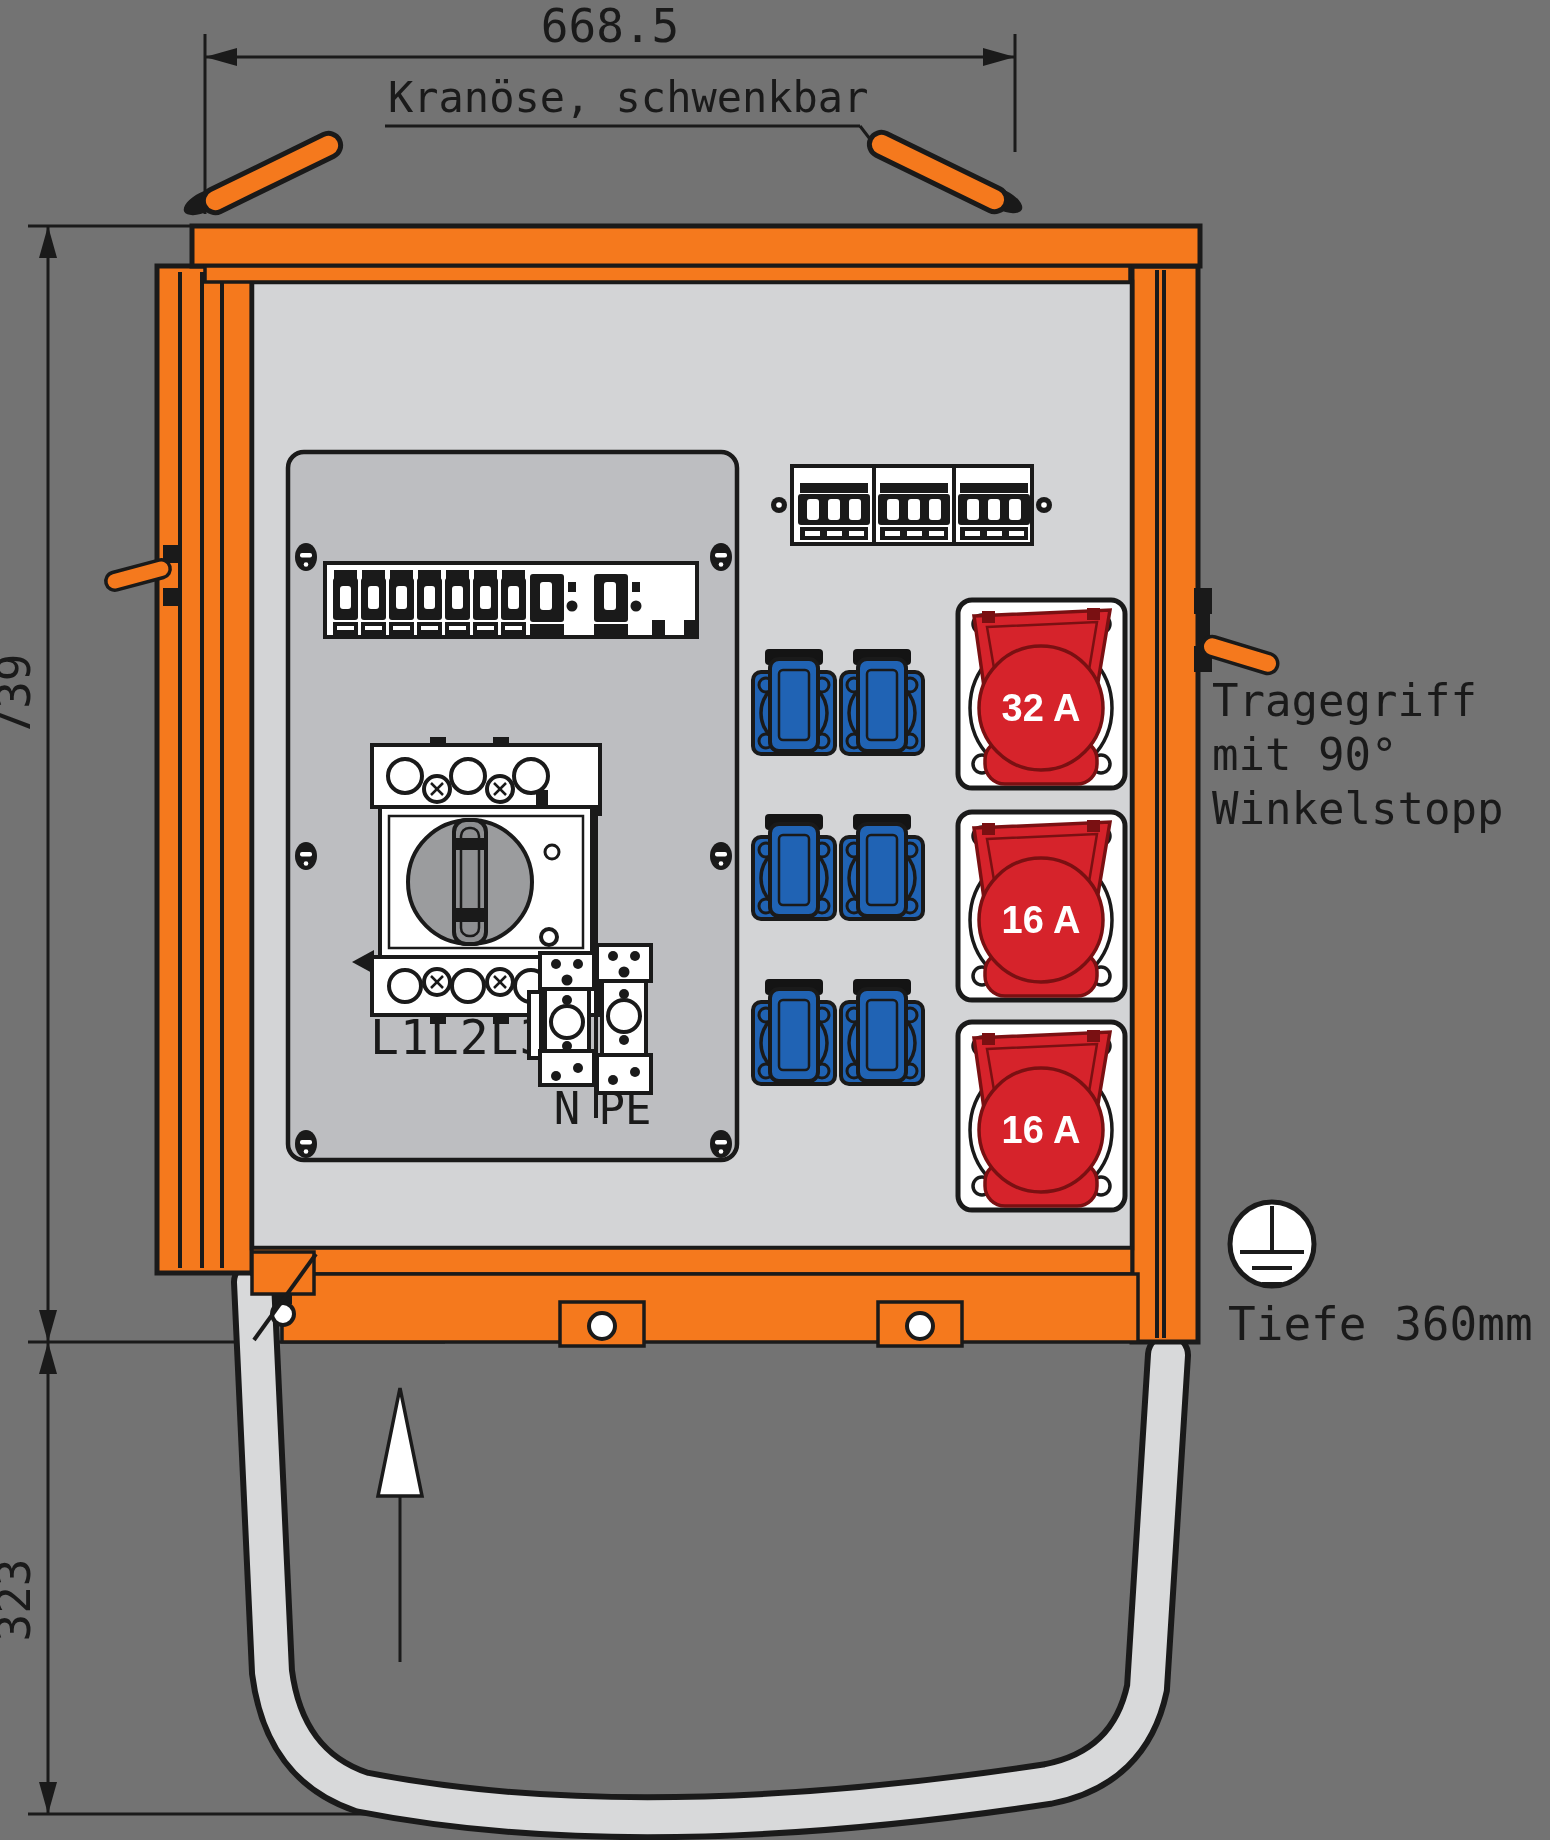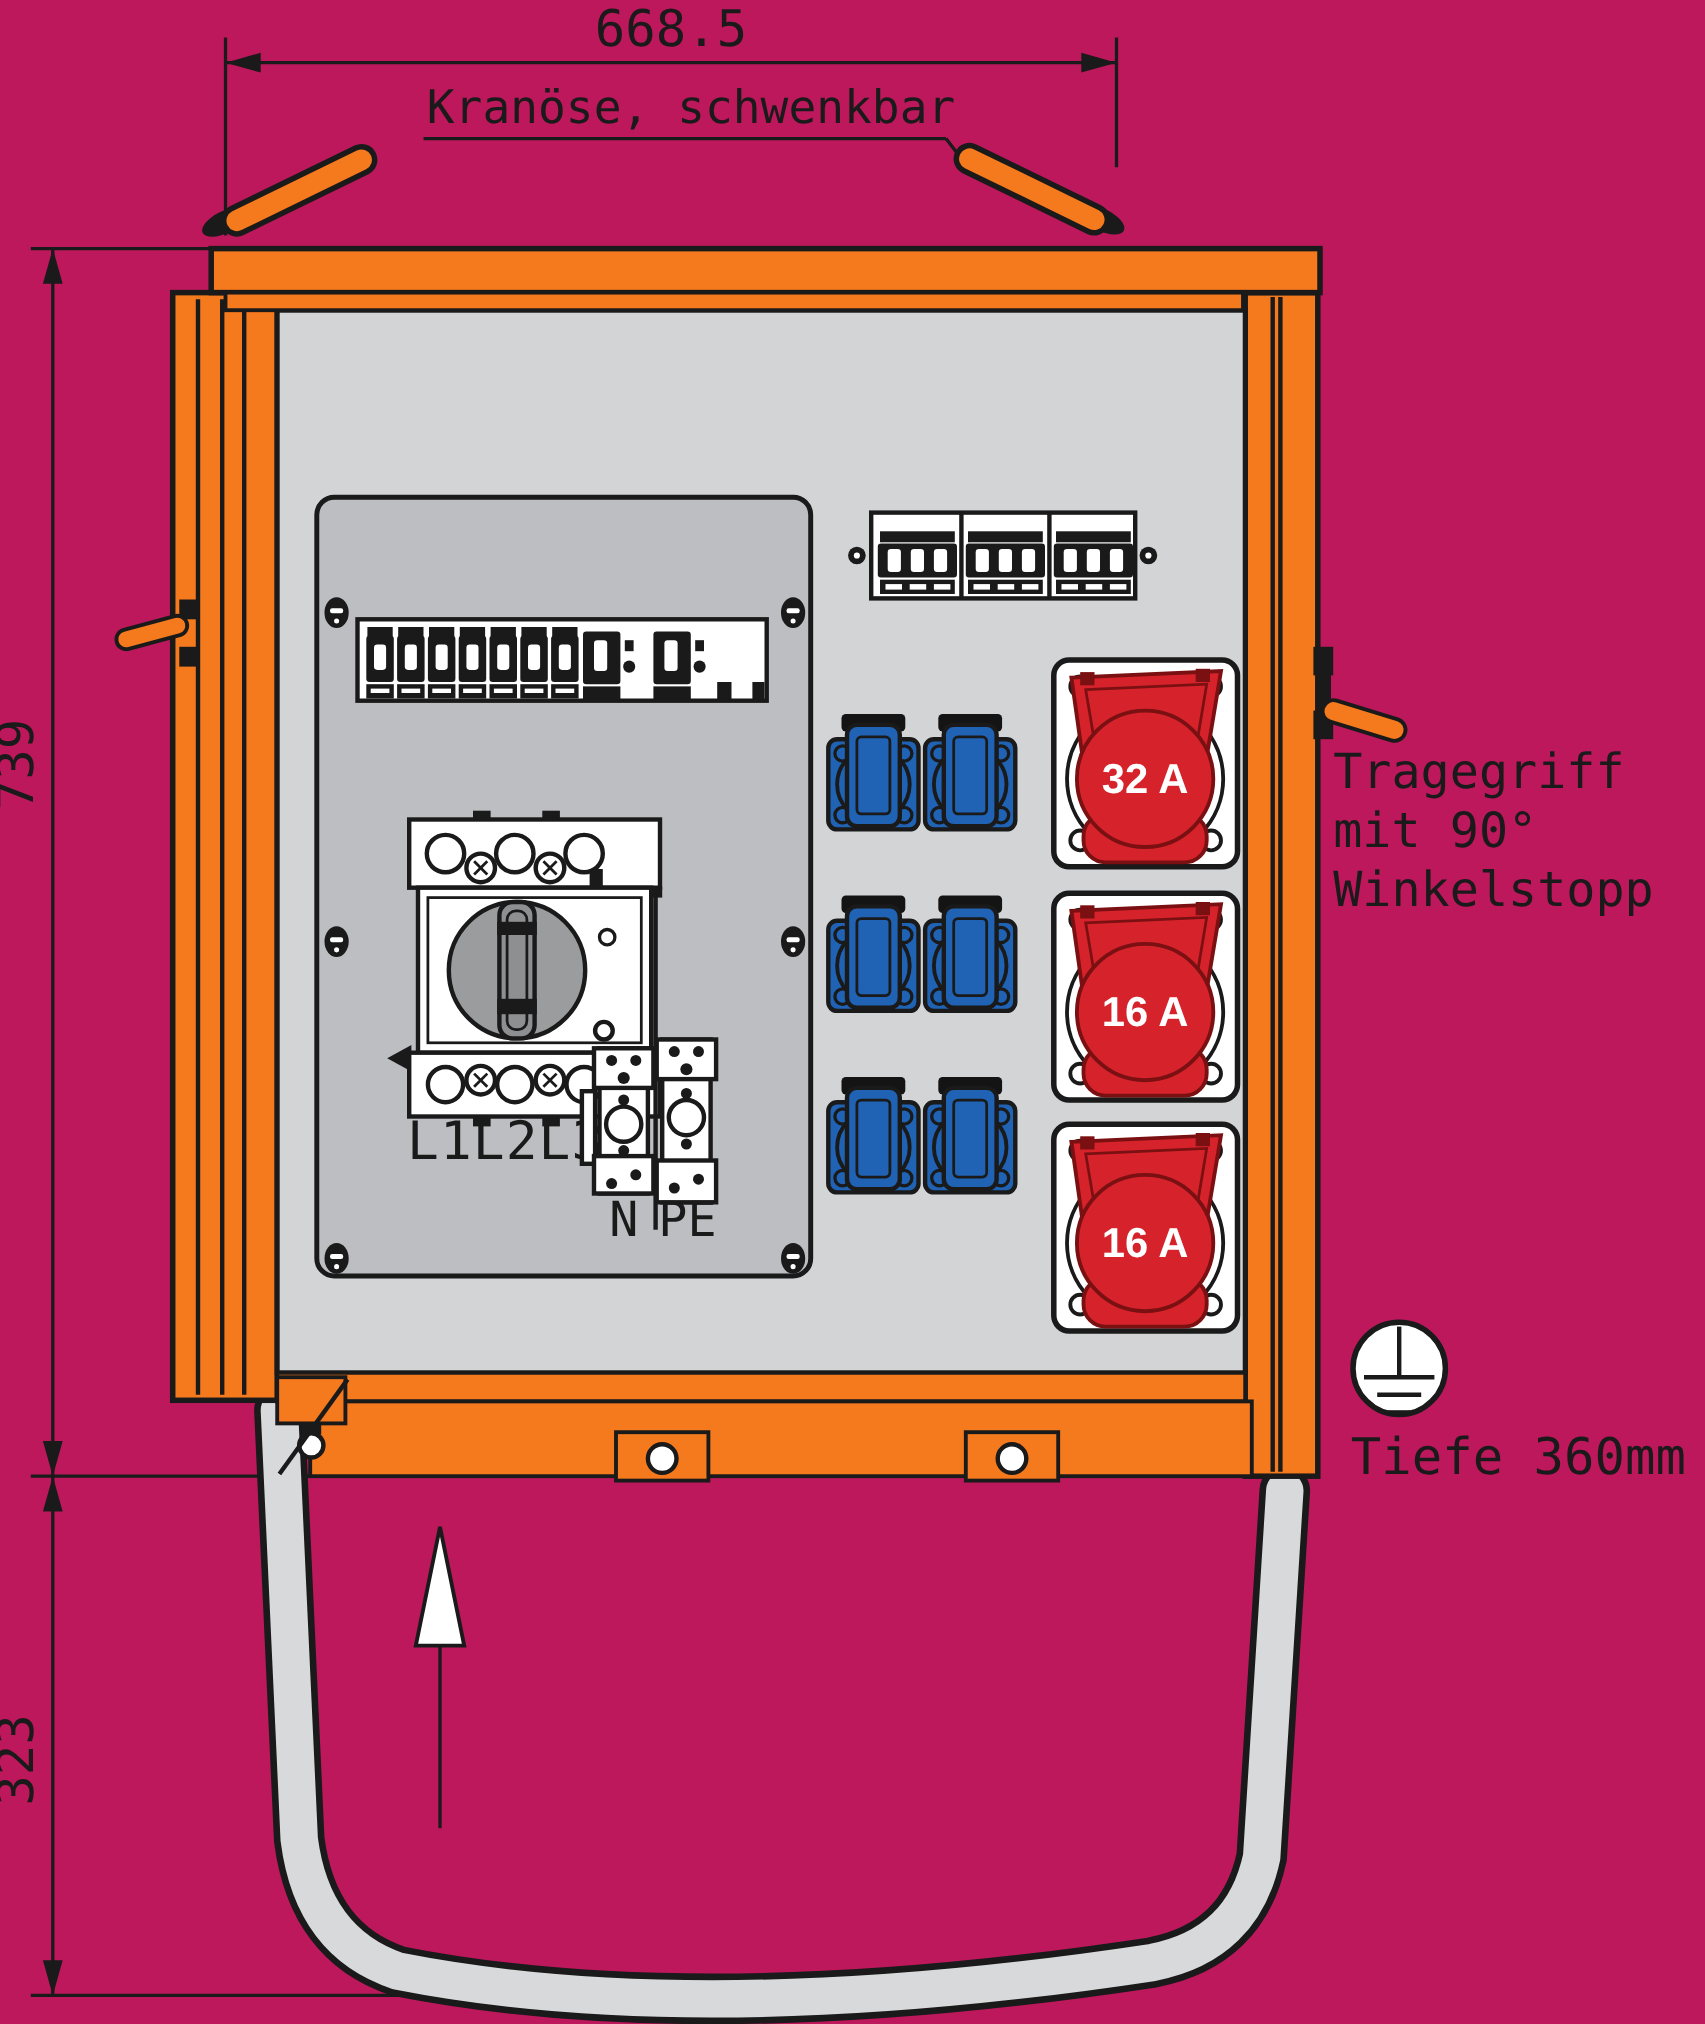--- a/index.html
+++ b/index.html
@@ -1,16 +1,16 @@
 <!DOCTYPE html>
 <html style="--orange: #F5791D; --red: #D6232B; --red-dark: #7A1012; --blue: #2063B4; --interior-grey: #D3D4D6; --panel-grey: #BDBEC1; --skid-grey: #D8D9DA; --line: #1A1A1A;"><head>
 <meta charset="utf-8">
 <style>
   html,body{margin:0;padding:0;background:#ffffff;}
-  .page{width:1550px;height:1840px;position:relative;background:#be185d;}
+  .page{width:1550px;height:1840px;position:relative;background:#737373;}
   svg{display:block;}
   text{font-family:"DejaVu Sans Mono","Liberation Mono",monospace;fill:var(--line);}
   .dl{stroke:var(--line);stroke-width:3;fill:none;}
   .dl2{stroke:var(--line);stroke-width:4;fill:none;}
   .arr{fill:var(--line);stroke:none;}
   .o{fill:var(--orange);stroke:var(--line);stroke-width:5;}
   .o3{fill:var(--orange);stroke:var(--line);stroke-width:3.5;}
   .blk{fill:var(--line);stroke:none;}
   .wht{fill:#ffffff;stroke:var(--line);stroke-width:4;}
   .int{fill:var(--interior-grey);stroke:var(--line);stroke-width:4.5;}

